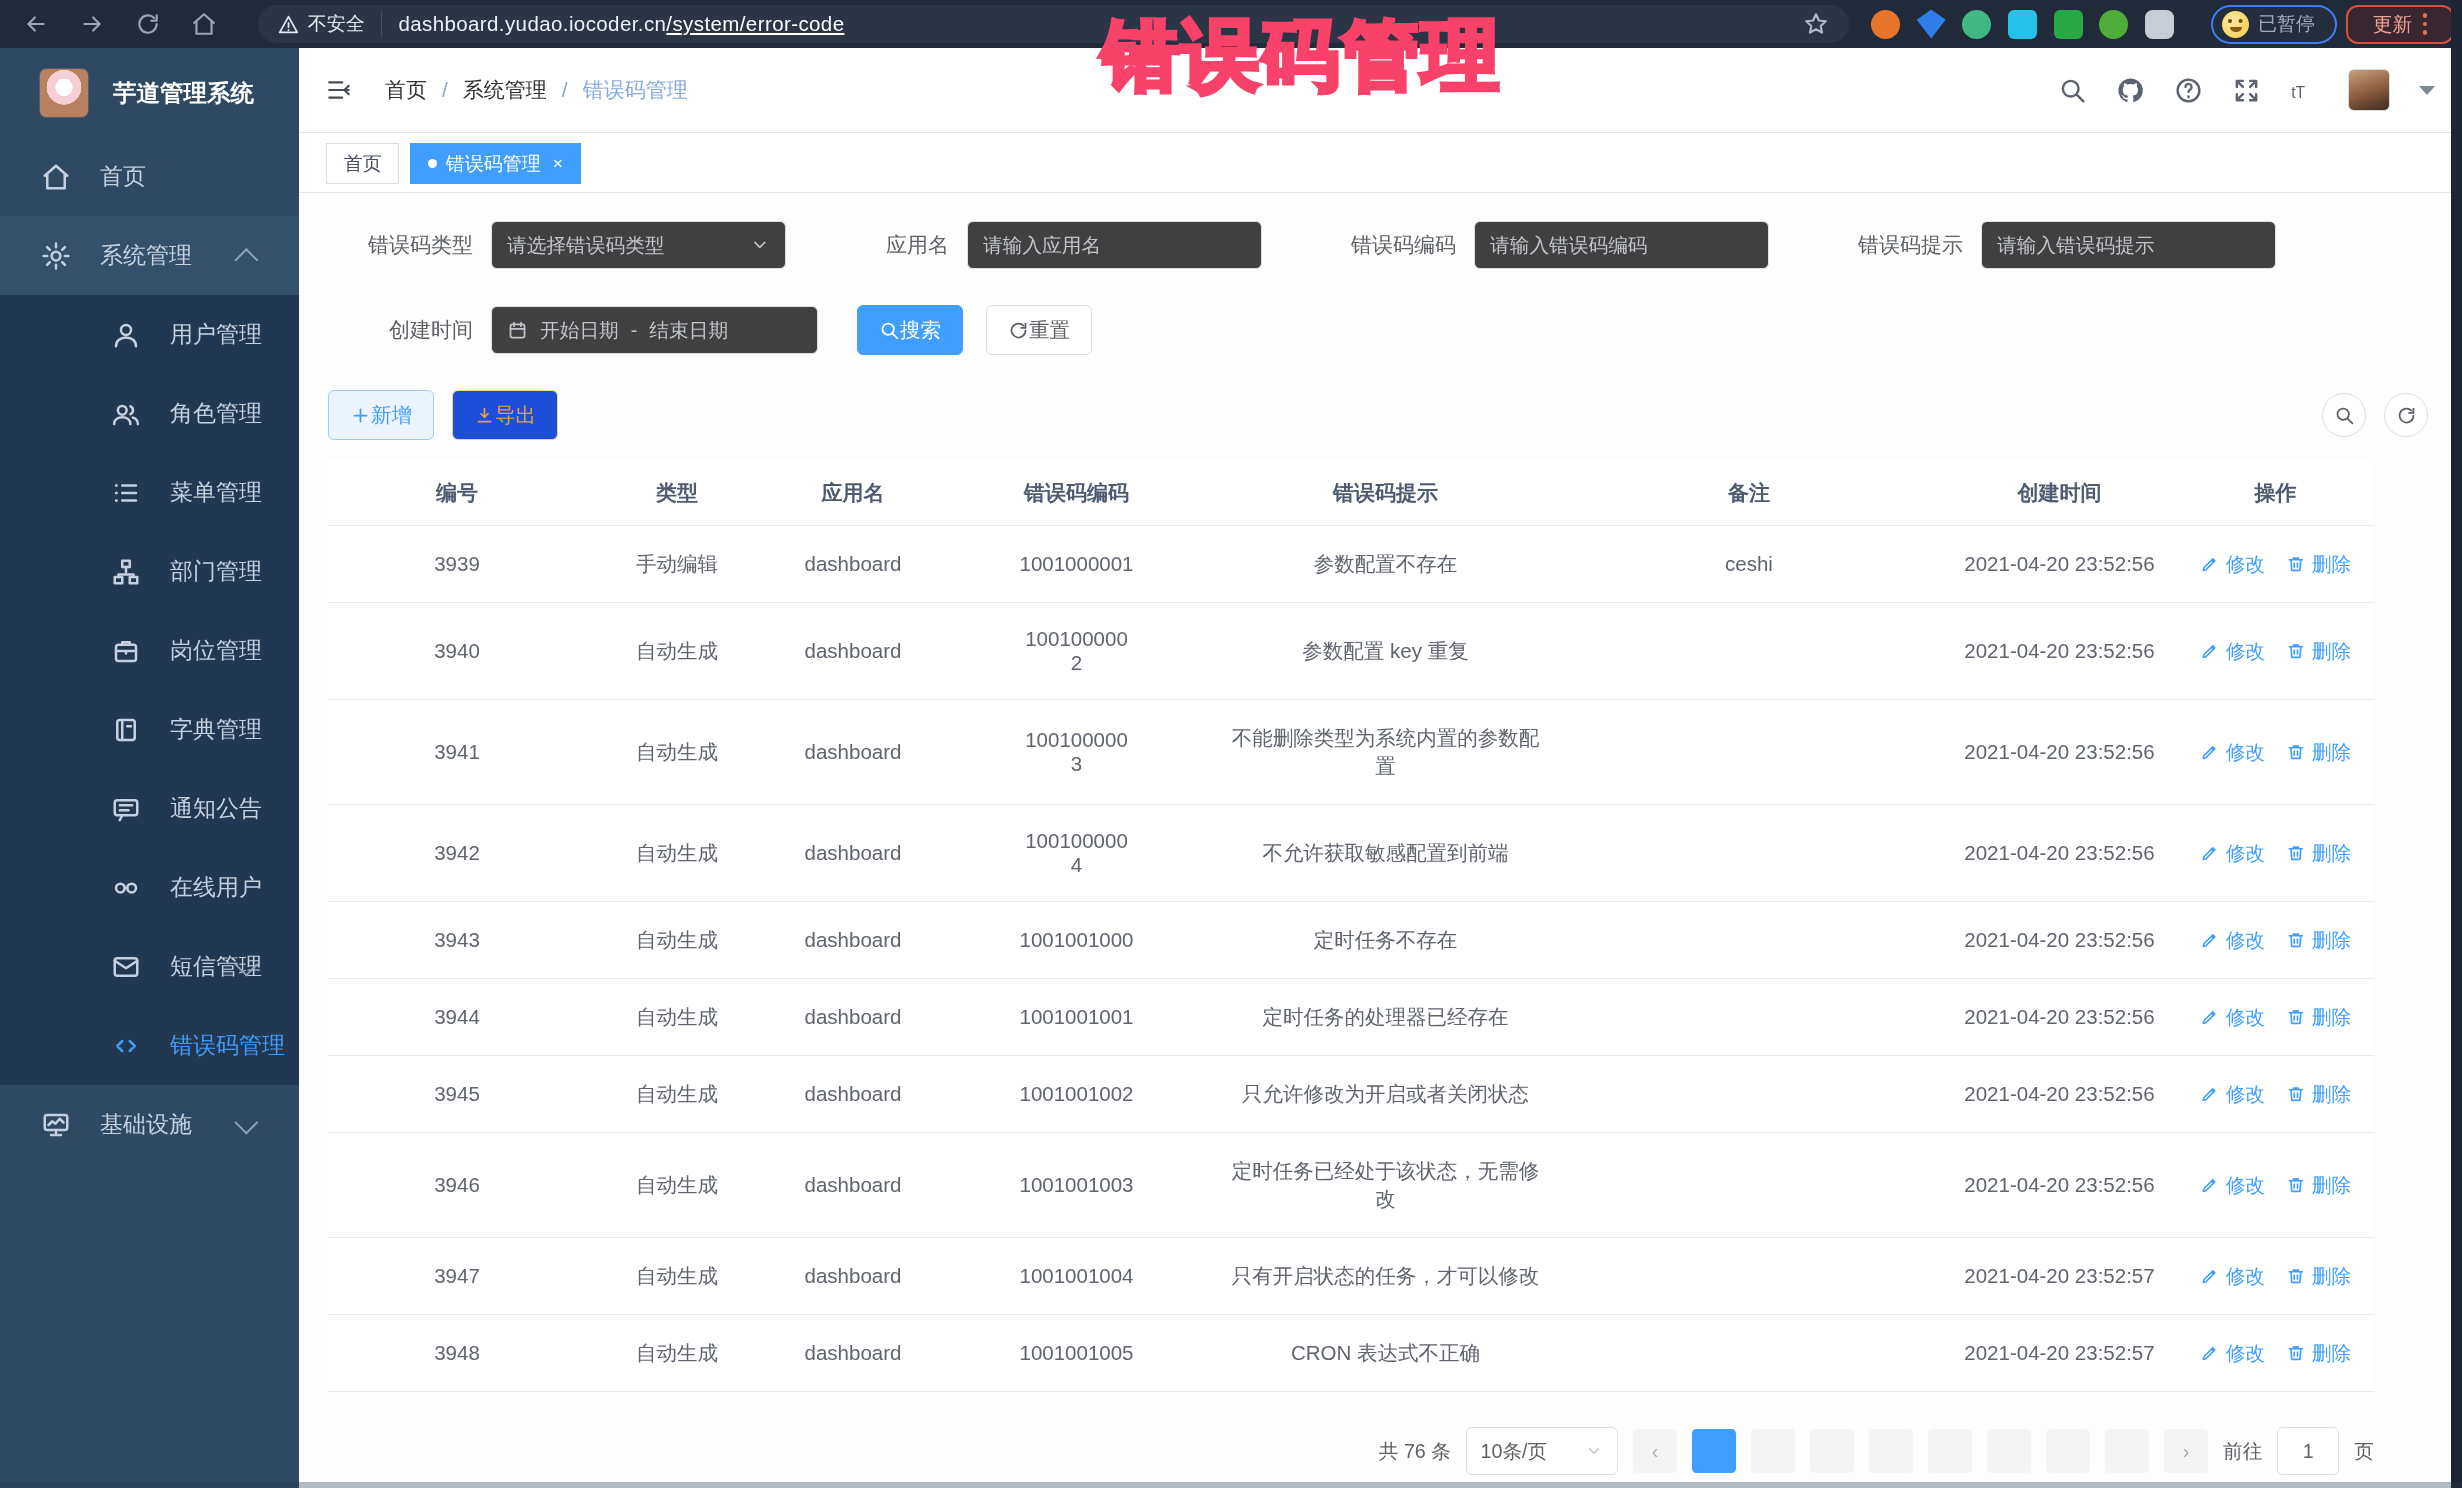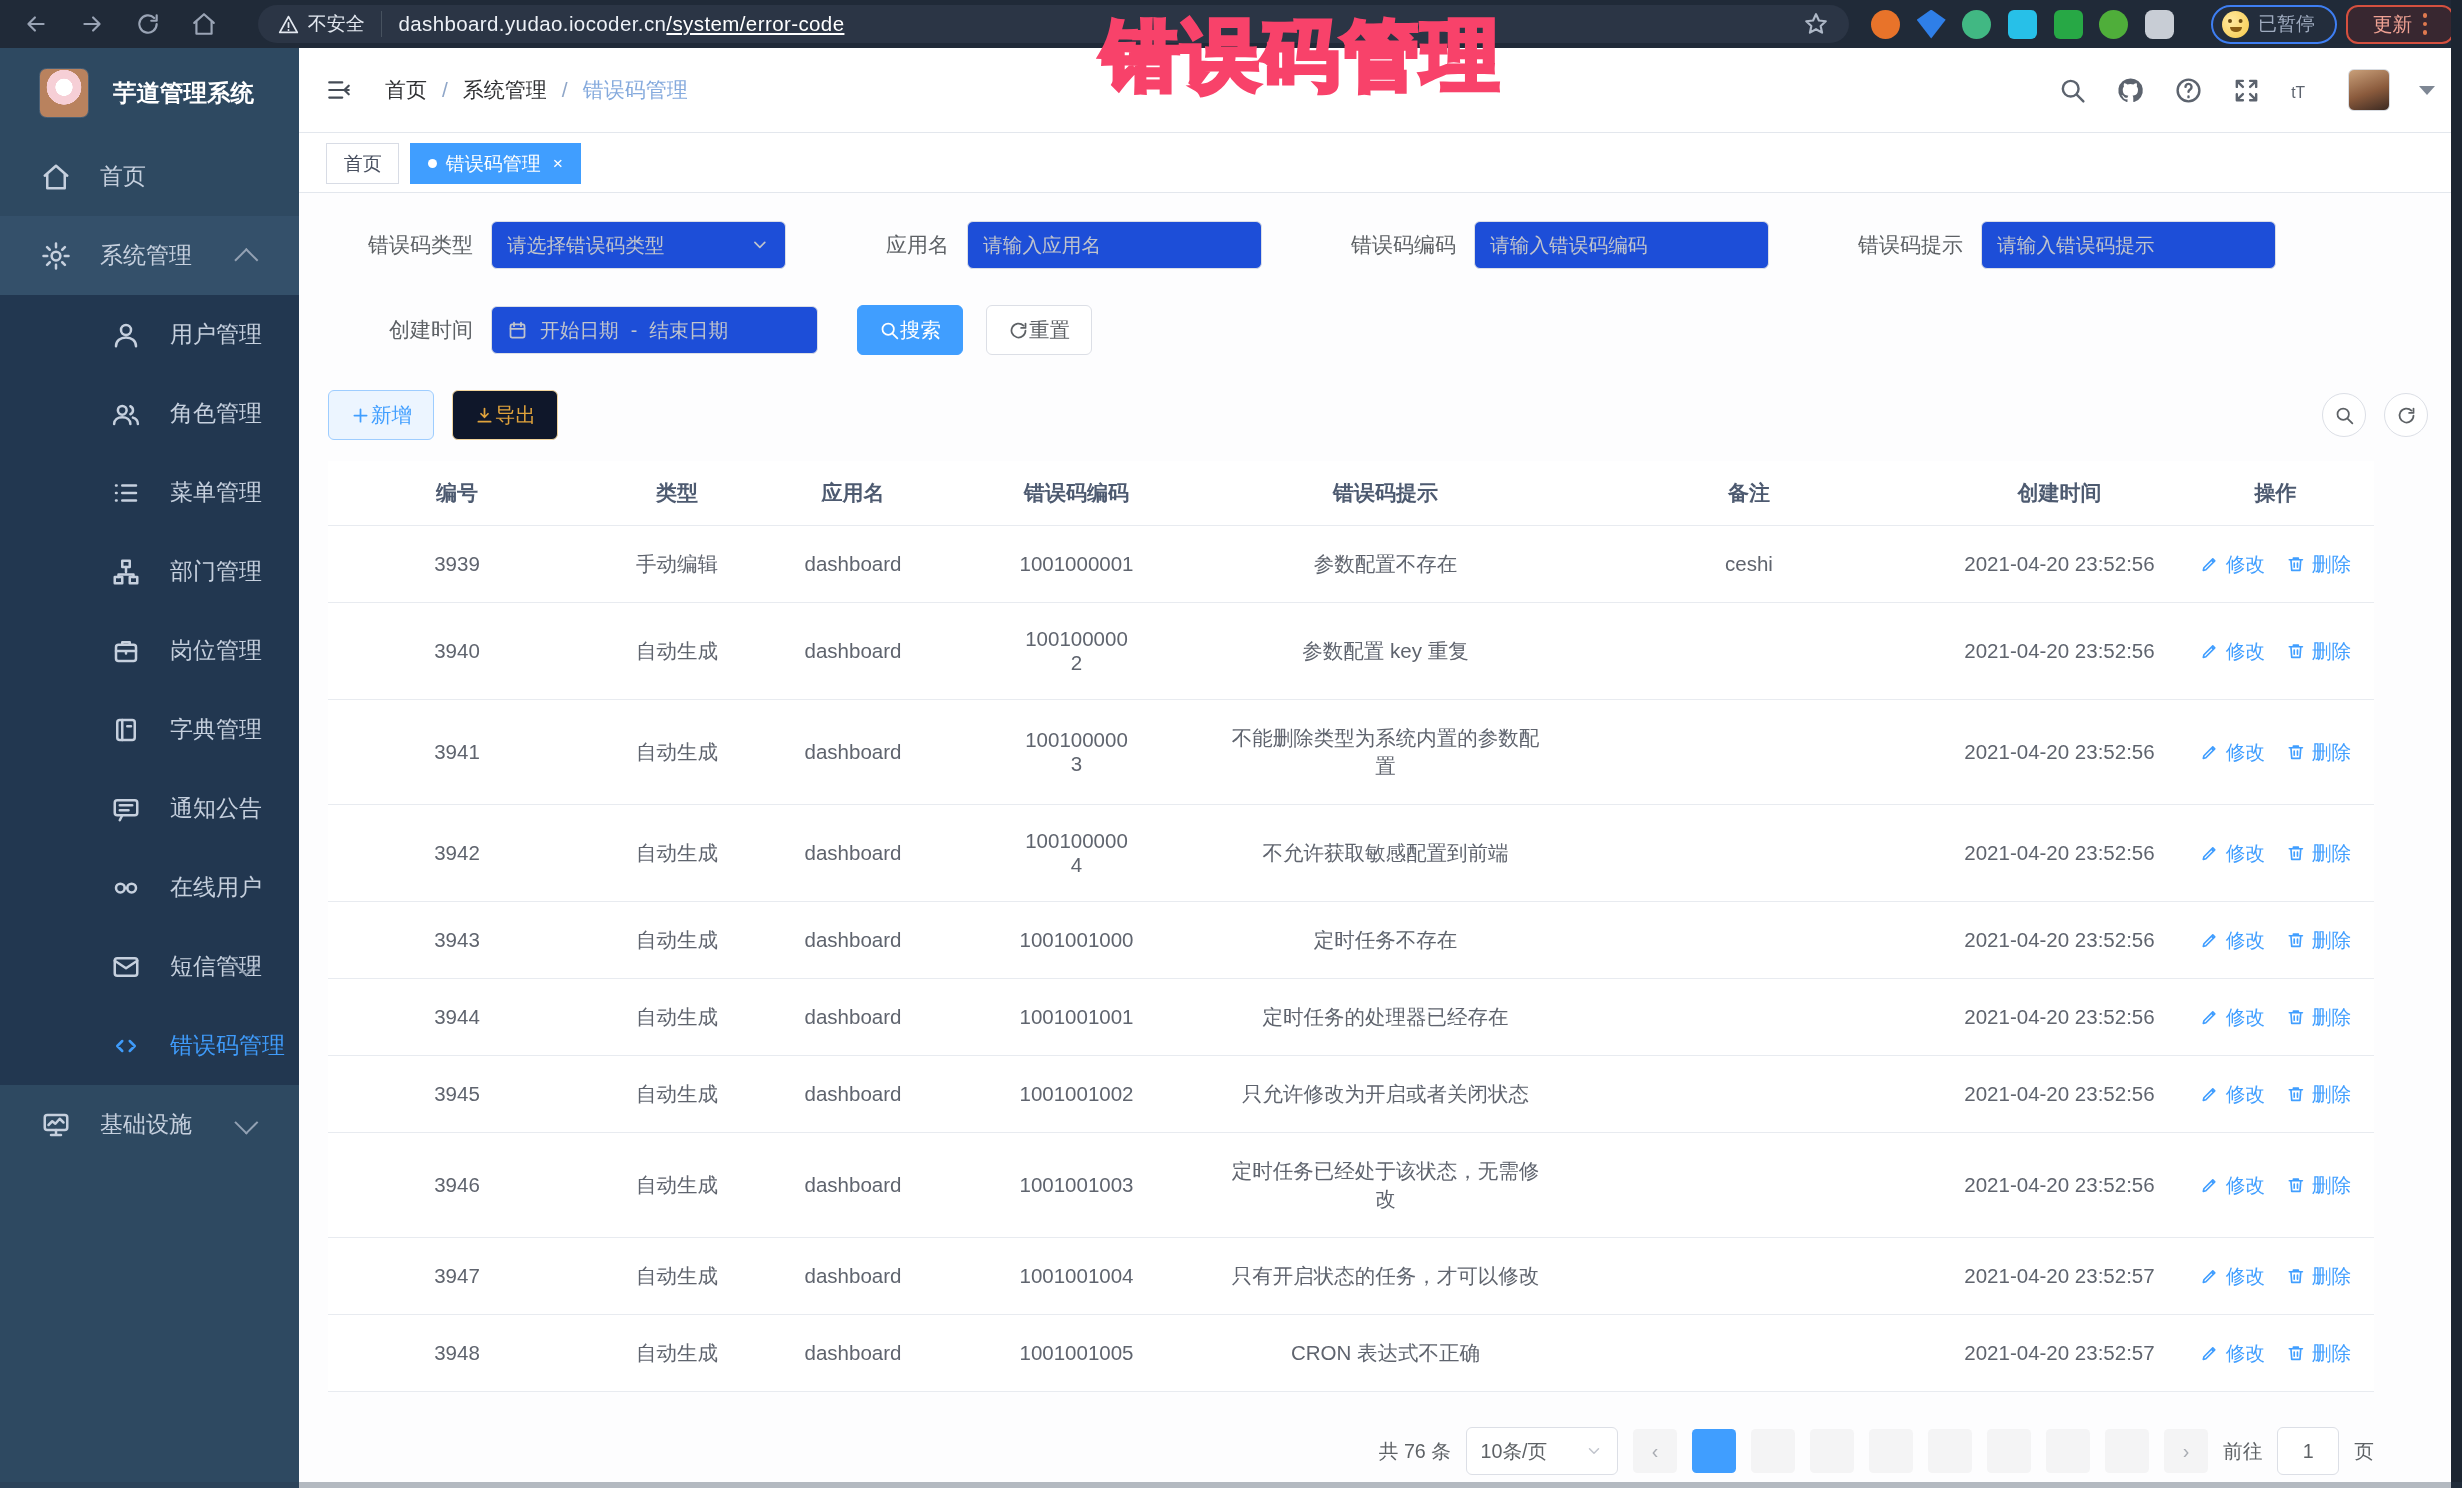--- a/index.html
+++ b/index.html
@@ -62,36 +62,36 @@
   .tag .dot { width:9px; height:9px; border-radius:50%; background:#ffffff; }
   .tag .x { font-size:17.4px; margin-left:3px; }
 
   
   .content { position:absolute; left:299px; top:192px; width:2163px; height:1296px; background:#fdfdfe; padding:23px 34px 0 29px; }
   .frow { display:flex; align-items:center; }
   .frow1 { margin-top:6px; }
   .frow2 { margin-top:36px; }
   .flabel { font-size:21px; font-weight:normal; color:#5d6165; text-align:right; margin-right:18px; white-space:nowrap; }
   .w150 { width:145px; }
-  .field { height:48px; border:1.5px solid #dcdfe6; border-radius:6px; background:#1d4ed8; display:flex; align-items:center; padding:0 15px; font-size:19.7px; color:#c0c4cc; }
+  .field { height:48px; border:1.5px solid #dcdfe6; border-radius:6px; background:#404040; display:flex; align-items:center; padding:0 15px; font-size:19.7px; color:#c0c4cc; }
   .field .chev-sm { margin-left:auto; color:#c0c4cc; }
   .fsel { width:295px; }
   .finp { width:295px; }
   .gap { margin-left:80px; }
   .gap-sm { margin-left:73px; }
   .daterange { width:327px; gap:12px; }
   .daterange .sep { color:#c0c4cc; }
   .btn { height:50px; border-radius:6px; font-size:20.5px; display:flex; align-items:center; padding:0 21px; cursor:pointer; white-space:nowrap; }
   .btn .ic { width:21px; height:21px; }
   .btn-primary { background:#409eff; color:#fff; border:1.5px solid #409eff; margin-left:39px; }
   .btn-plain { background:#fff; color:#5d6165; border:1.5px solid #dcdfe6; margin-left:23px; }
 
   .toolbar { margin-top:35px; display:flex; align-items:center; }
   .btn-add { background:#ecf5ff; border:1.5px solid #9ecdff; color:#409eff; margin-left:0; }
-  .btn-export { background:#0f172a; border:1.5px solid #f1d49c; color:#e0a33c; margin-left:18px; }
+  .btn-export { background:#1d4ed8; border:1.5px solid #f1d49c; color:#e0a33c; margin-left:18px; }
   .tool-circles { margin-left:auto; display:flex; gap:18px; }
   .circ { width:44px; height:44px; border-radius:50%; border:1.5px solid #dcdfe6; background:#fff; display:flex; align-items:center; justify-content:center; color:#5d6165; cursor:pointer; }
   .circ .ic { width:21px; height:21px; }
 
   table.grid { margin-top:21px; width:2046px; border-collapse:collapse; background:#fff; }
   .grid th { font-size:21px; font-weight:bold; color:#4d5a70; padding:18px 7.6px; border-bottom:1.5px solid #e8ebf0; text-align:center; white-space:nowrap; }
   .grid td { font-size:20.5px; color:#5f646e; padding:24px 7.6px; border-bottom:1.5px solid #e8ebf0; text-align:center; }
   .grid td.code { white-space:pre-line; }
   .ops { display:flex; justify-content:center; align-items:center; gap:21px; }
   .op-link { display:flex; align-items:center; gap:6px; color:#409eff; font-size:19.7px; cursor:pointer; white-space:nowrap; }

